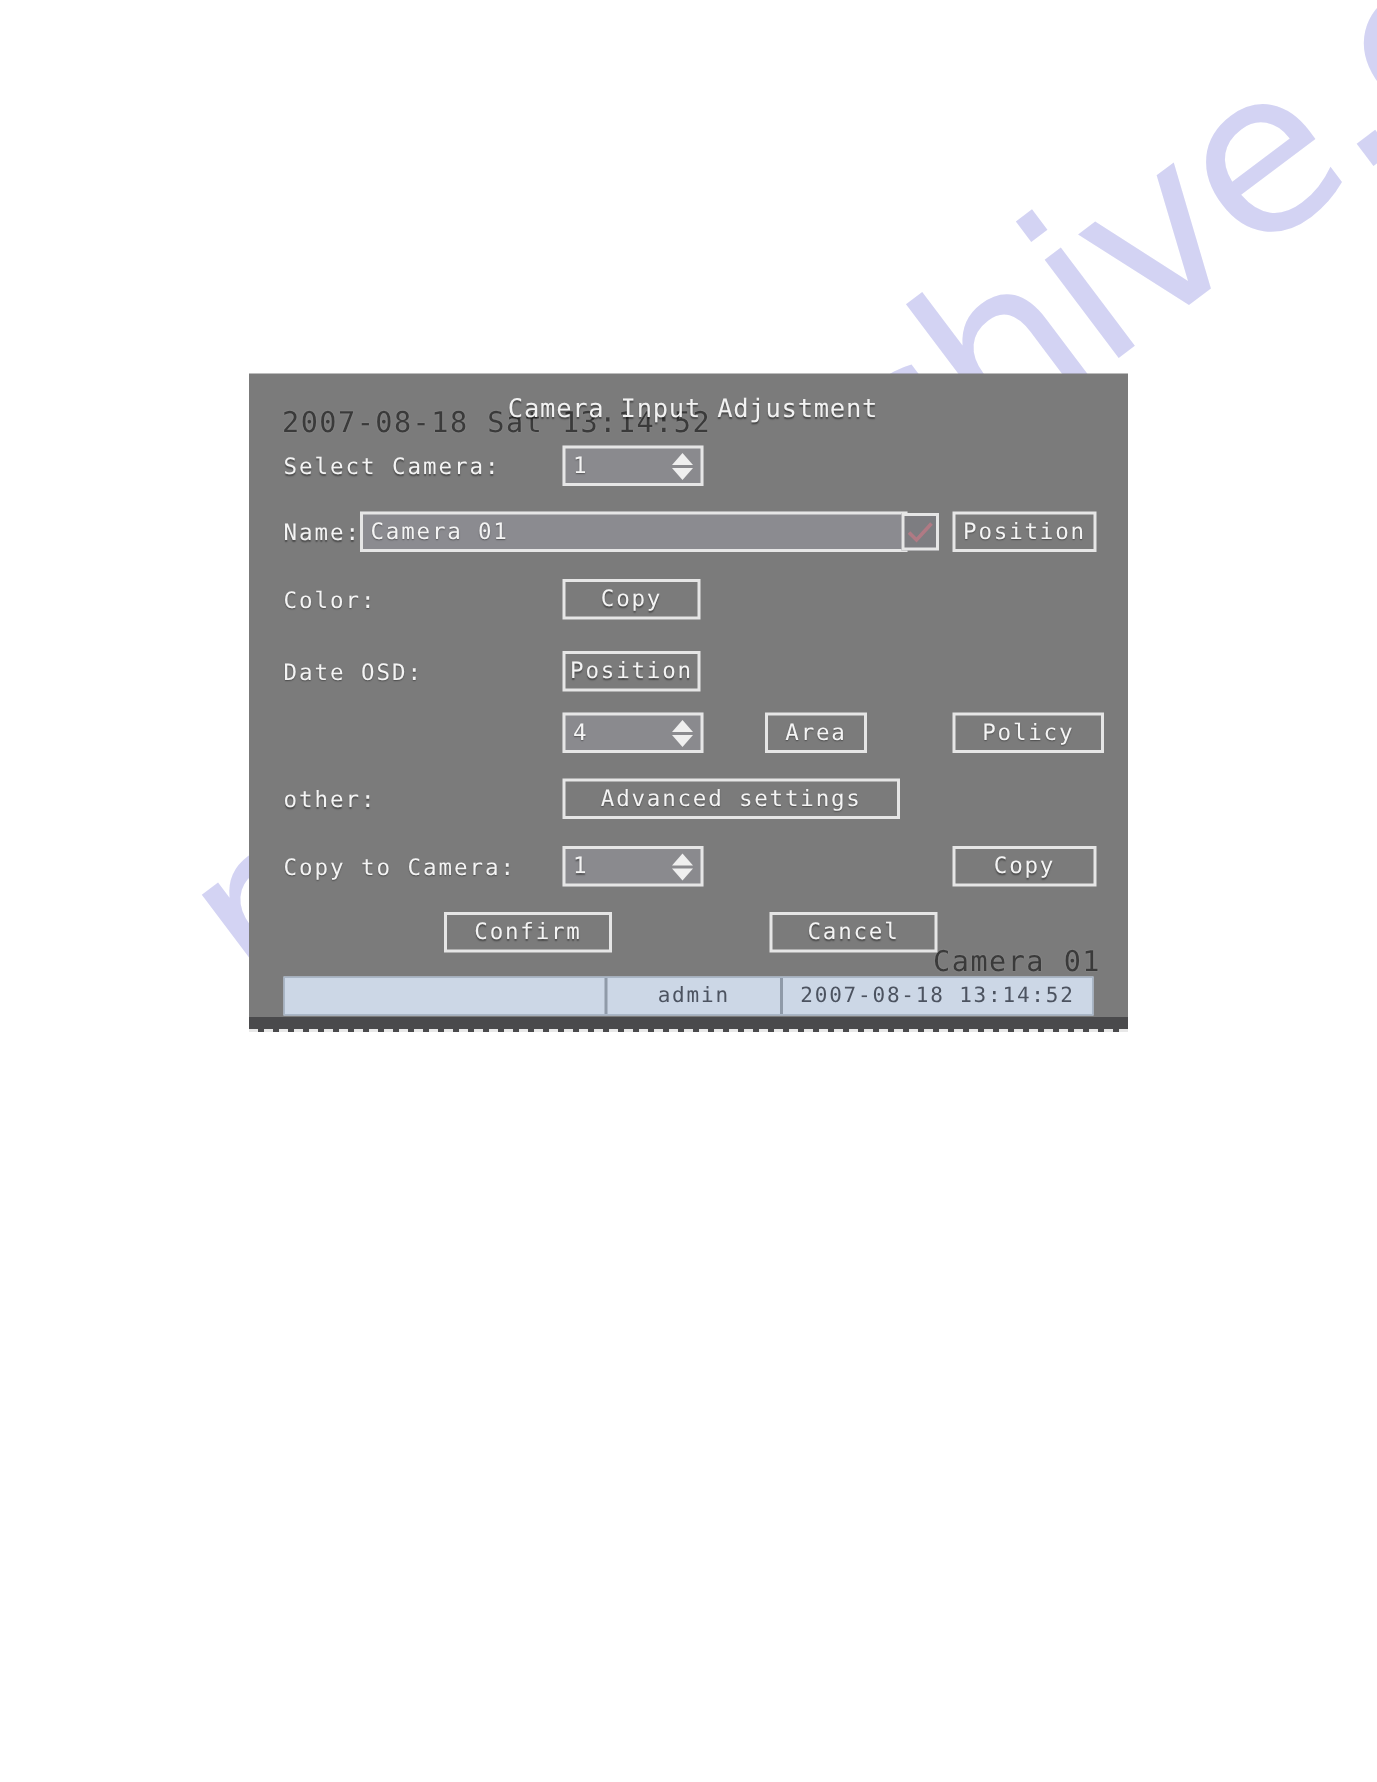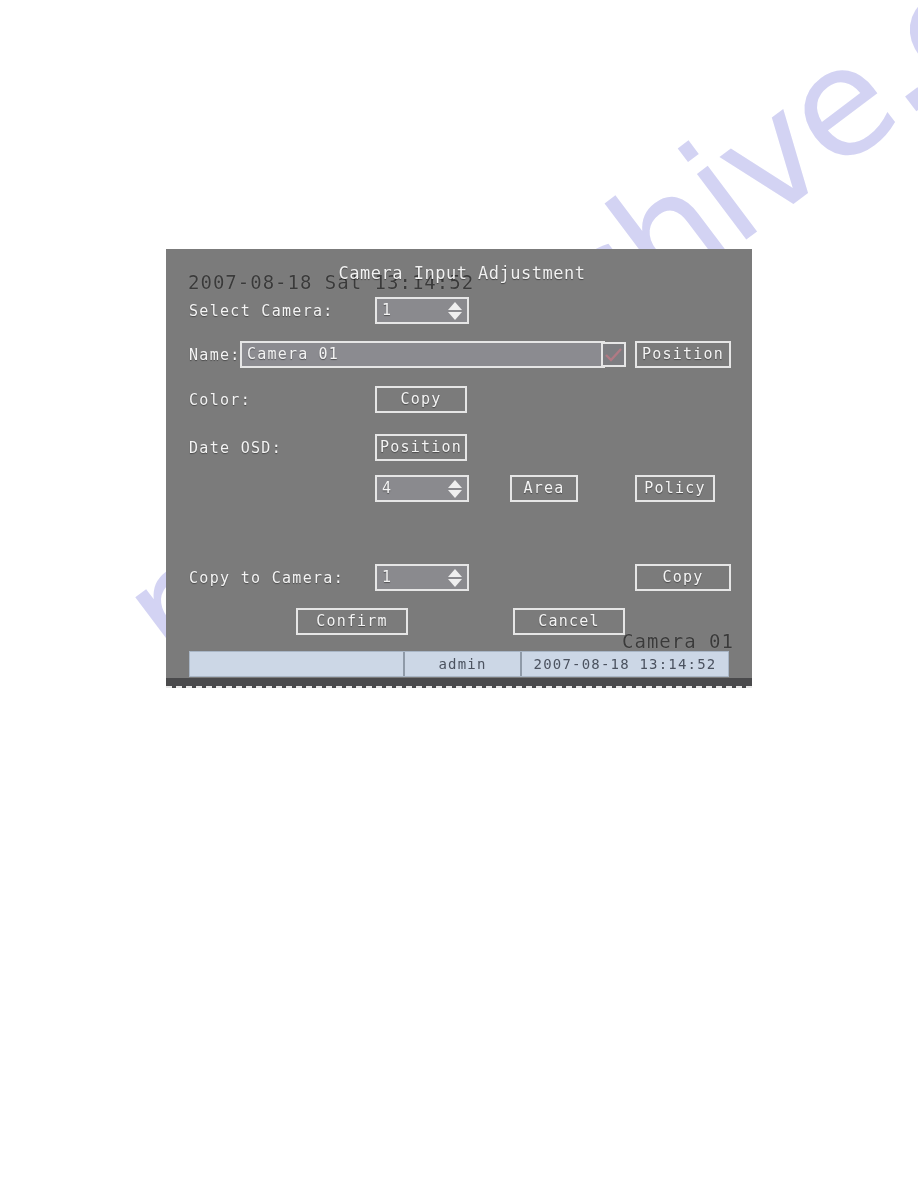--- a/index.html
+++ b/index.html
@@ -275,25 +275,31 @@
     <div class="ctl spinner" style="left:209px; top:0; width:94px;">
       <span class="sp-value">4</span>
       <span class="sp-arrows">
           <i class="up"></i>
           <i class="down"></i>
         </span>
     </div>
     <div class="ctl btn" style="left:344px; top:0; width:68px;">
       <span>Area</span>
     </div>
-    <div class="ctl btn" style="left:469px; top:0; width:80px;">
+    <div class="ctl btn" style="left:469px; top:0; width:101px;">
       <span>Policy</span>
     </div>
   </div>
 
+  <div class="row" style="top:270px;">
+    <span class="label">other:</span>
+    <div class="ctl btn" style="left:209px; top:0; width:225px;">
+      <span>Advanced settings</span>
+    </div>
+  </div>
 
   <div class="row" style="top:315px;">
     <span class="label">Copy to Camera:</span>
     <div class="ctl spinner" style="left:209px; top:0; width:94px;">
       <span class="sp-value">1</span>
       <span class="sp-arrows">
           <i class="up"></i>
           <i class="down"></i>
         </span>
     </div>

